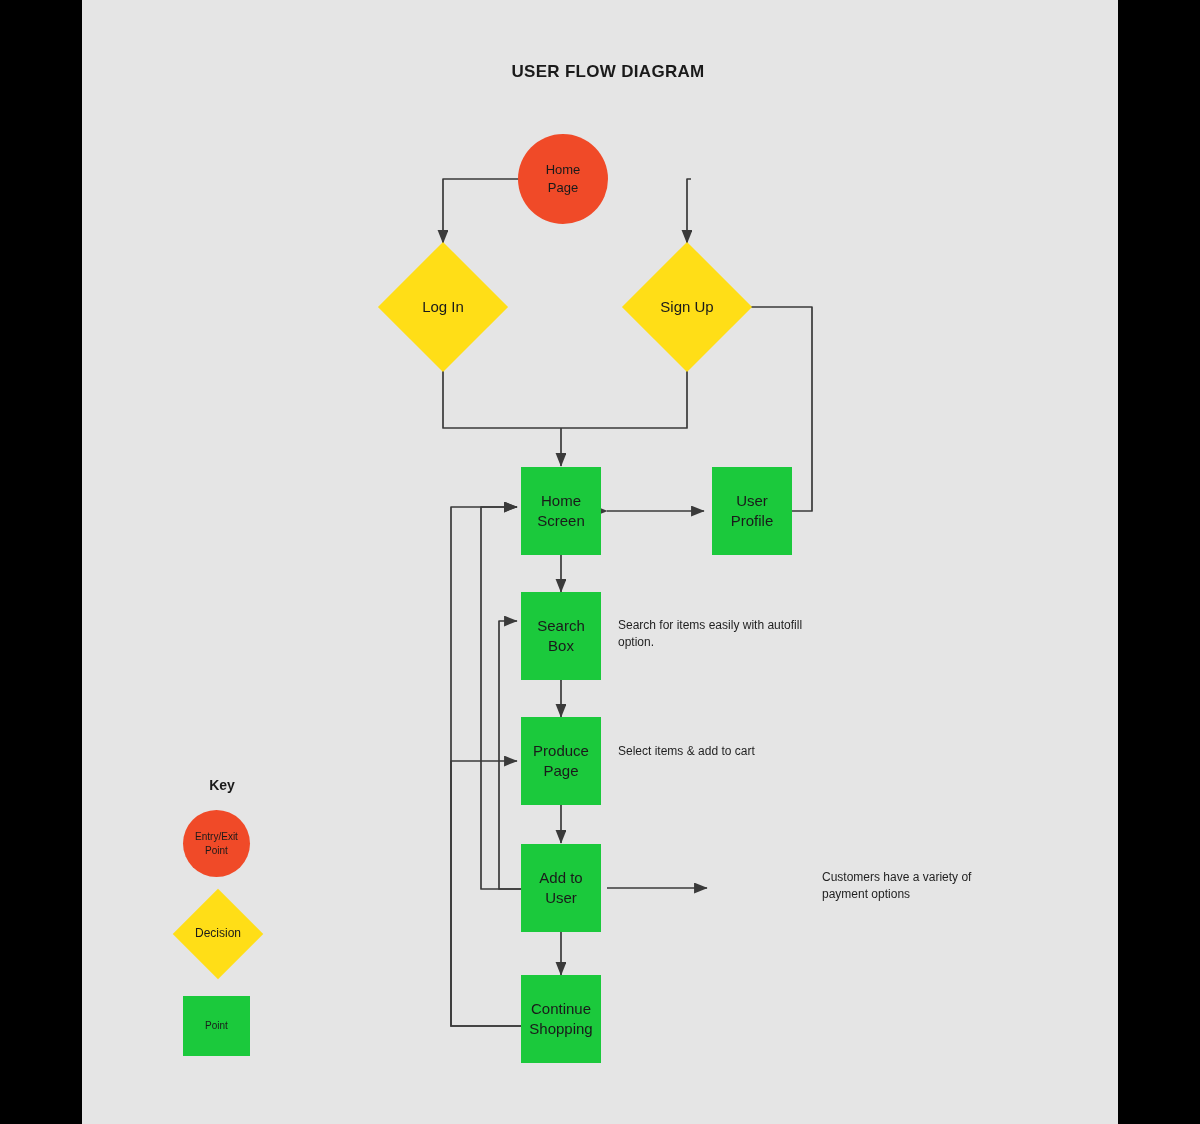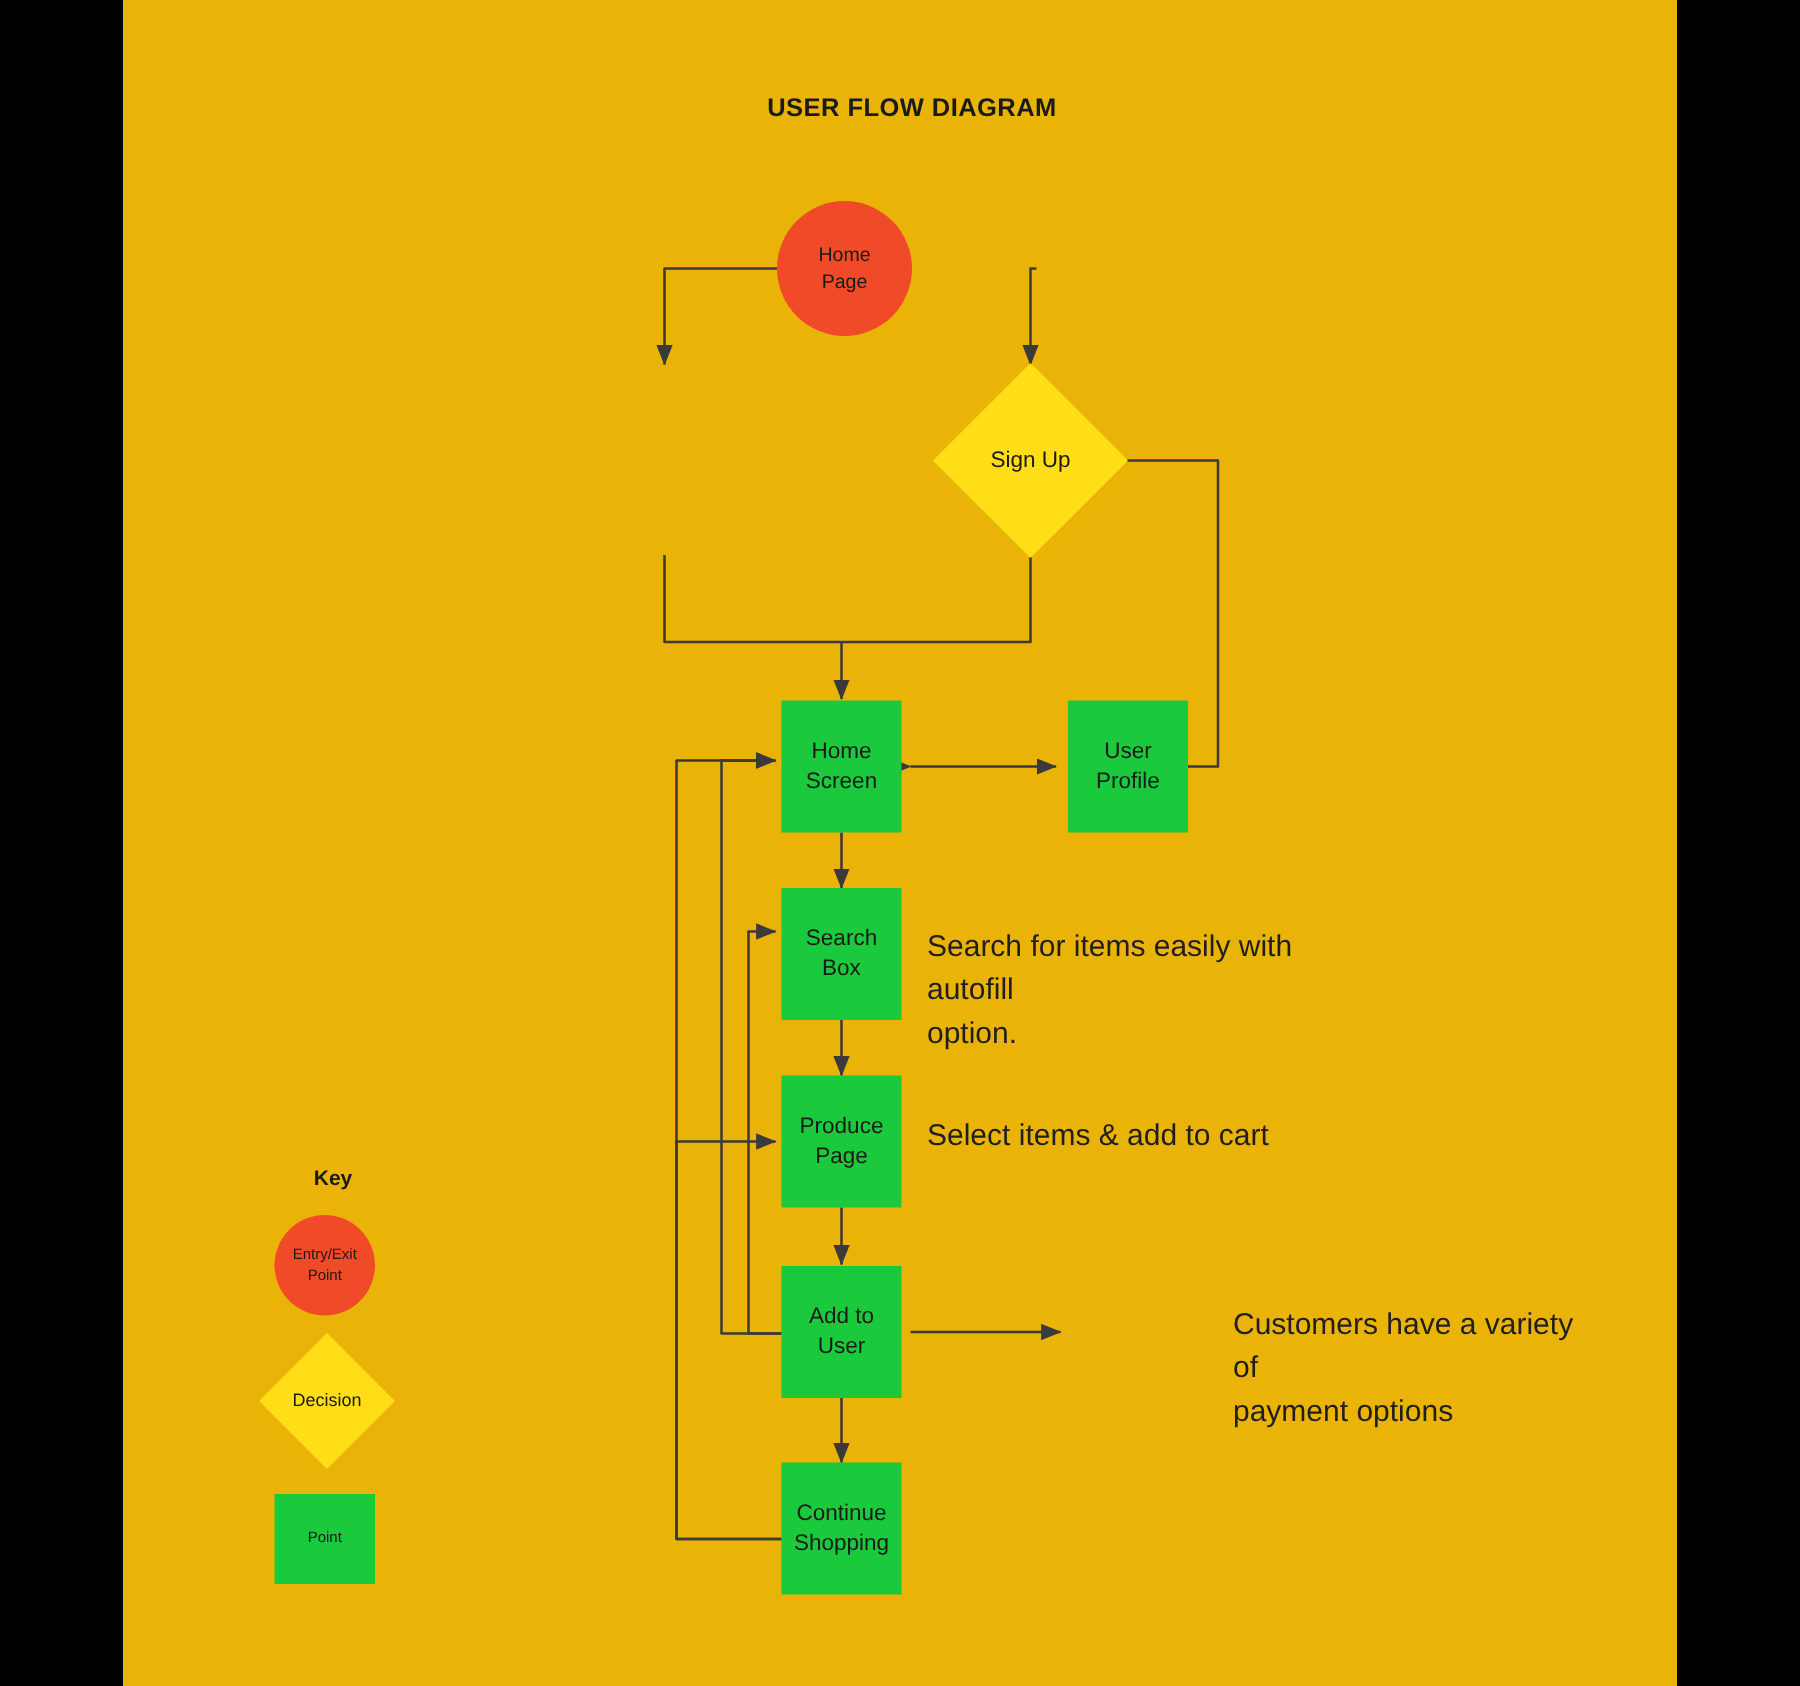--- a/index.html
+++ b/index.html
@@ -1,31 +1,31 @@
 <!DOCTYPE html>
 <html><head>
 <meta charset="utf-8">
 <style>
   html,body{margin:0;padding:0;background:#000;}
   #page{position:relative;width:1200px;height:1124px;background:#000;overflow:hidden;
         font-family:"Liberation Sans","DejaVu Sans",sans-serif;}
-  #canvas{position:absolute;left:82px;top:0;width:1036px;height:1124px;background:#eab308;}
+  #canvas{position:absolute;left:82px;top:0;width:1036px;height:1124px;background:#e5e5e5;}
   #svglayer{position:absolute;left:0;top:0;width:1036px;height:1124px;}
   .node{position:absolute;display:flex;align-items:center;justify-content:center;text-align:center;
         color:#1a1a1a;line-height:1.35;white-space:pre-line;}
   .rect{font-size:15px;}
   .circle{border-radius:50%;font-size:13px;}
   .diamond-wrap{position:absolute;}
   .diamond-shape{position:absolute;left:0;top:0;width:100%;height:100%;transform:rotate(45deg);}
   .diamond-label{position:absolute;left:0;top:0;width:100%;height:100%;display:flex;
         align-items:center;justify-content:center;font-size:15px;color:#1a1a1a;text-align:center;
         white-space:pre-line;line-height:1.3;}
   .title{position:absolute;font-weight:bold;font-size:17px;color:#1a1a1a;letter-spacing:.3px;
         text-align:center;}
-  .annot{position:absolute;font-size:20px;color:#1f1f1f;line-height:1.45;white-space:pre-line;}
+  .annot{position:absolute;font-size:12px;color:#1f1f1f;line-height:1.45;white-space:pre-line;}
   .keytitle{position:absolute;font-weight:bold;font-size:14px;color:#1a1a1a;text-align:center;width:100px;}
   .keylabel{font-size:10px;text-align:center;}
 </style>
 </head>
 <body>
 
 <div id="page">
   <div id="canvas">
 
     <svg id="svglayer" viewBox="0 0 1036 1124">
@@ -72,20 +72,24 @@
         <path d="M 439,889 L 417,889 L 417,621 L 435,621" marker-end="url(#ah)"></path>
 
       </g>
     </svg>
 
     <div class="title" style="left:286px;top:62px;width:480px;">USER FLOW DIAGRAM</div>
 
     <div class="node circle" style="left:436px;top:134px;width:90px;height:90px;background:#F04A28;">Home
 Page</div>
 
+    <div class="diamond-wrap" style="left:315px;top:261px;width:92px;height:92px;">
+      <div class="diamond-shape" style="background:#FFDE17;"></div>
+      <div class="diamond-label">Log In</div>
+    </div>
 
     <div class="diamond-wrap" style="left:559px;top:261px;width:92px;height:92px;">
       <div class="diamond-shape" style="background:#FFDE17;"></div>
       <div class="diamond-label">Sign Up</div>
     </div>
 
     <div class="node rect" style="left:439px;top:467px;width:80px;height:88px;background:#1BC93C;">Home
 Screen</div>
 
     <div class="node rect" style="left:630px;top:467px;width:80px;height:88px;background:#1BC93C;">User

